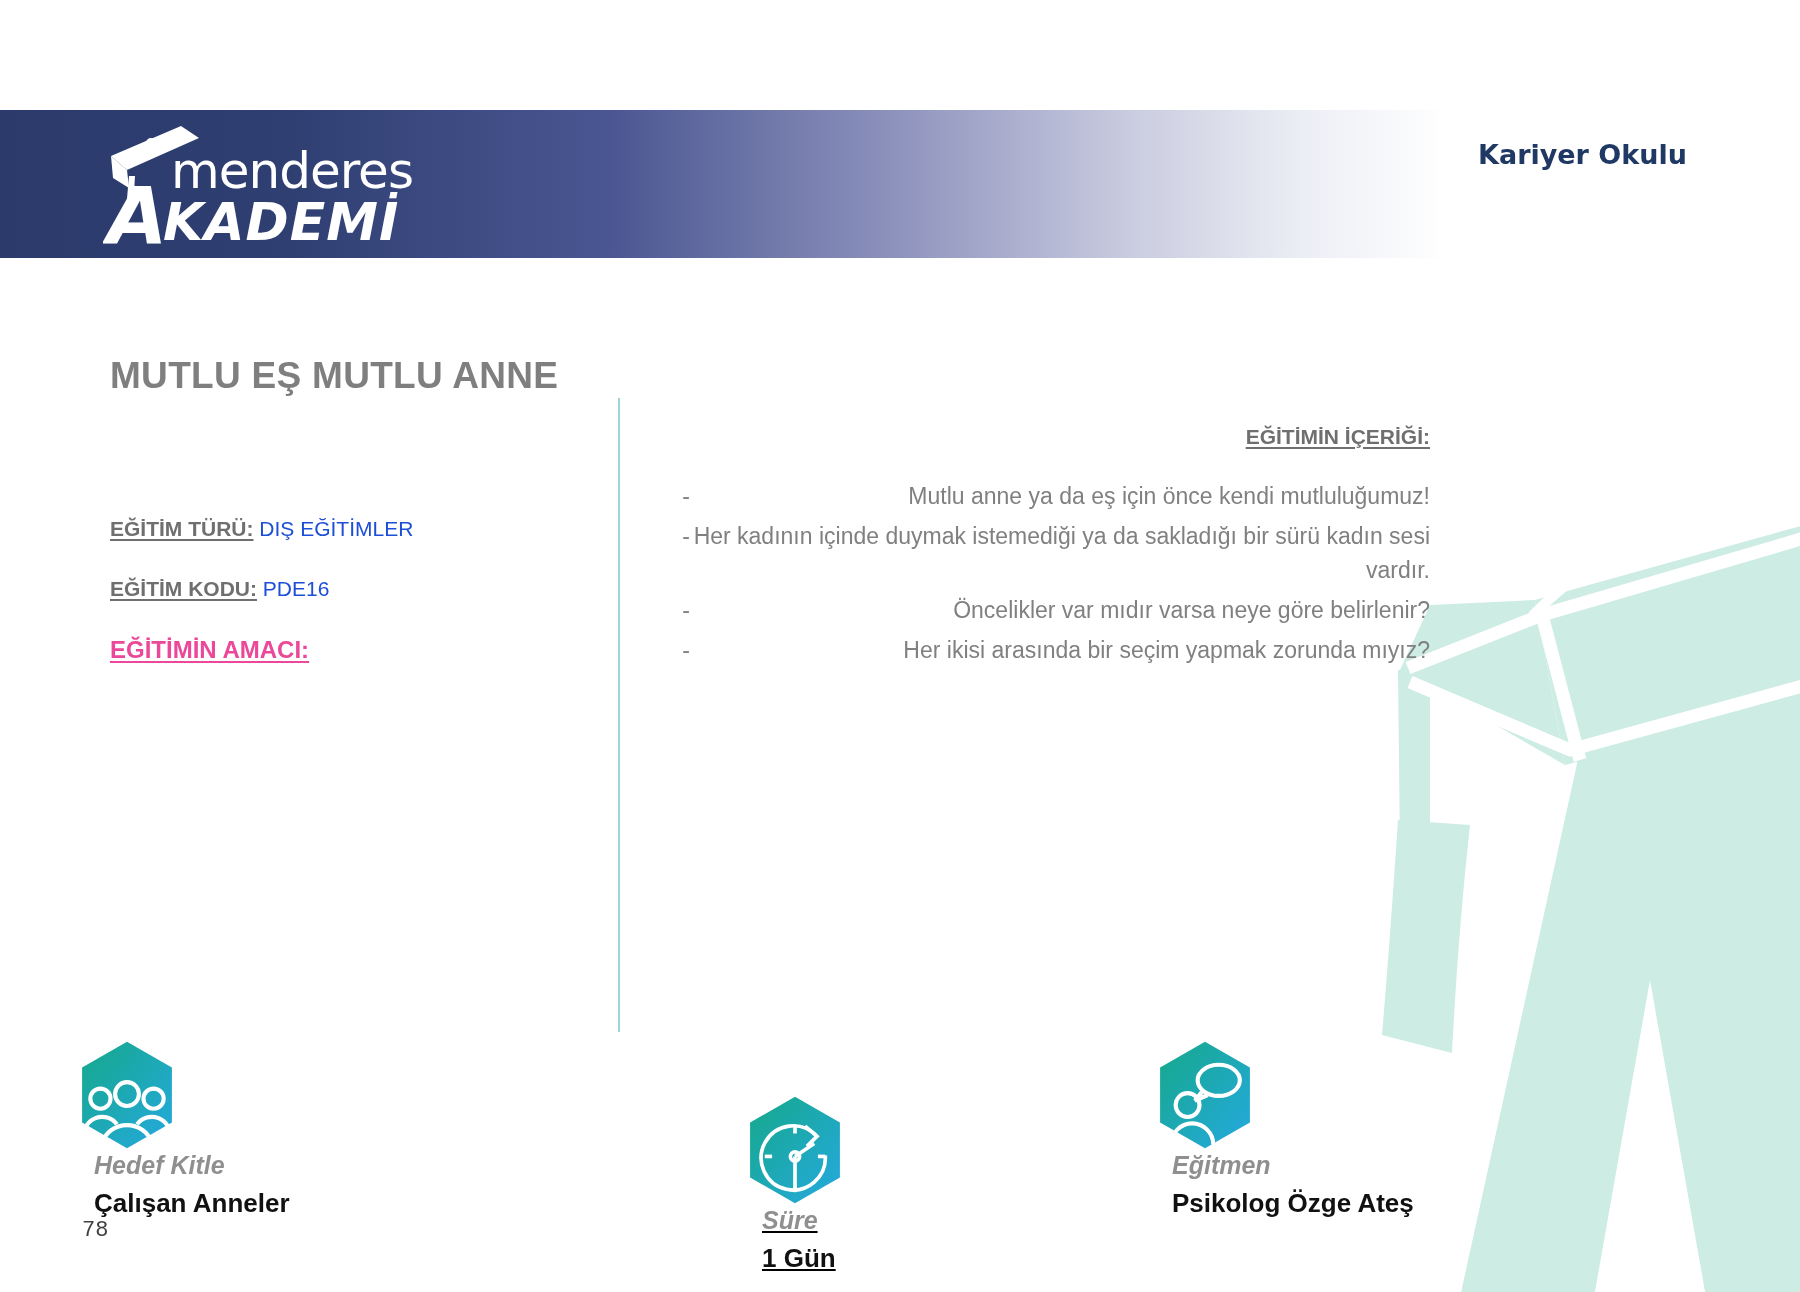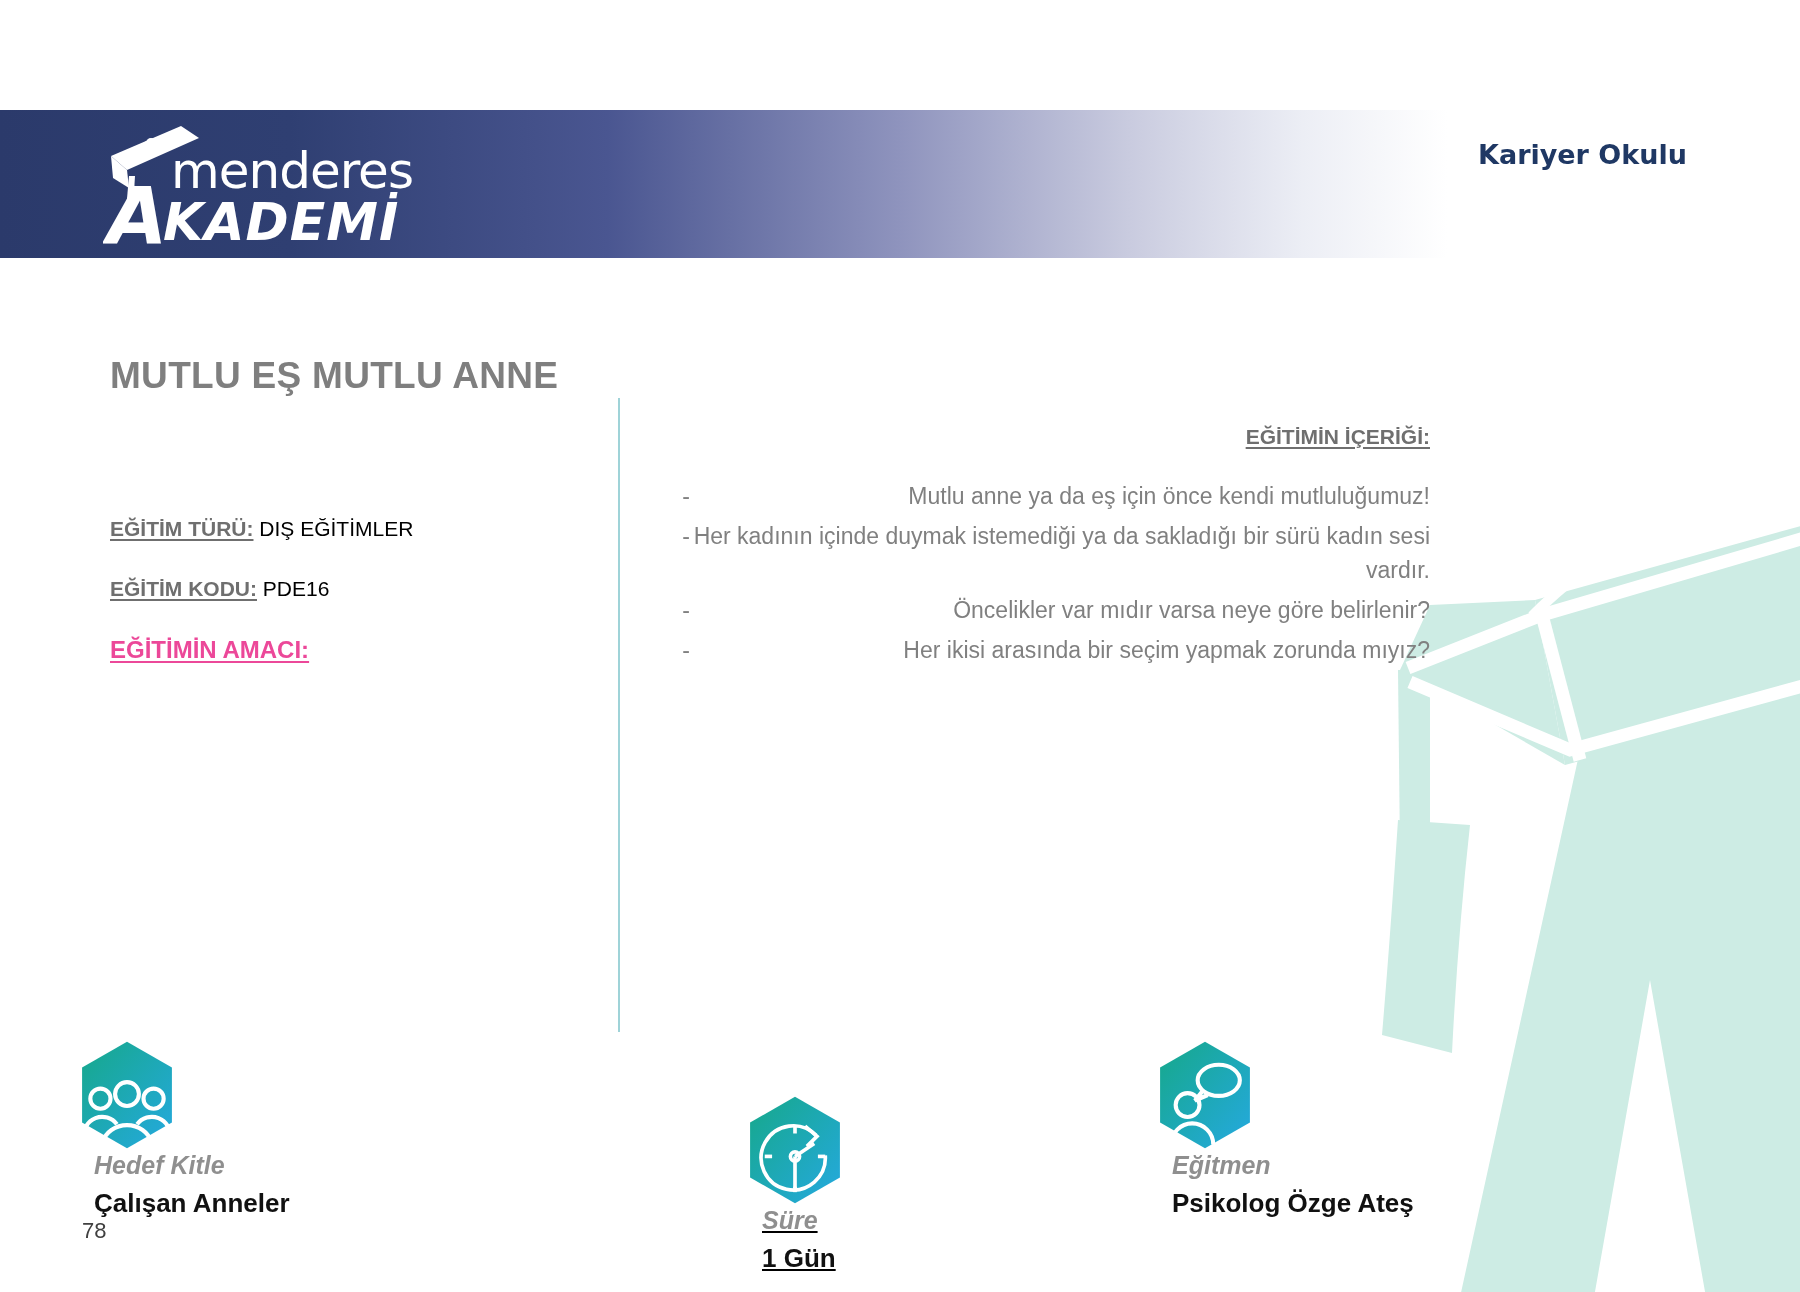--- a/index.html
+++ b/index.html
@@ -121,21 +121,21 @@
     color: #7f7f7f;
     margin-bottom: 32px;
     line-height: 1.35;
   }
   .meta-label {
     font-weight: bold;
     color: #6f6f6f;
     text-decoration: underline;
     text-underline-offset: 3px;
   }
-  .meta-value { color: #000000; }
+  .meta-value { color: #1d4ed8; }
   .amac-label {
     font-size: 24px;
     font-weight: bold;
     color: #ec4899;
     text-decoration: underline;
     text-underline-offset: 3px;
     display: inline-block;
     margin-bottom: 22px;
   }
   .amac-text {
@@ -207,20 +207,21 @@
     margin-top: 6px;
   }
 
   .page-number {
     position: absolute;
     left: 82px;
     top: 1218px;
     font-size: 22px;
     color: #404040;
     z-index: 4;
+    font-family: Liberation Mono, monospace;
   }
 </style>
 </head>
 <body>
 
 <div class="page">
 
   <svg class="watermark" viewBox="0 0 560 900" aria-hidden="true">
     <g fill="#cdece4">
       <polygon points="255,180 560,95 560,270 285,345"></polygon>

